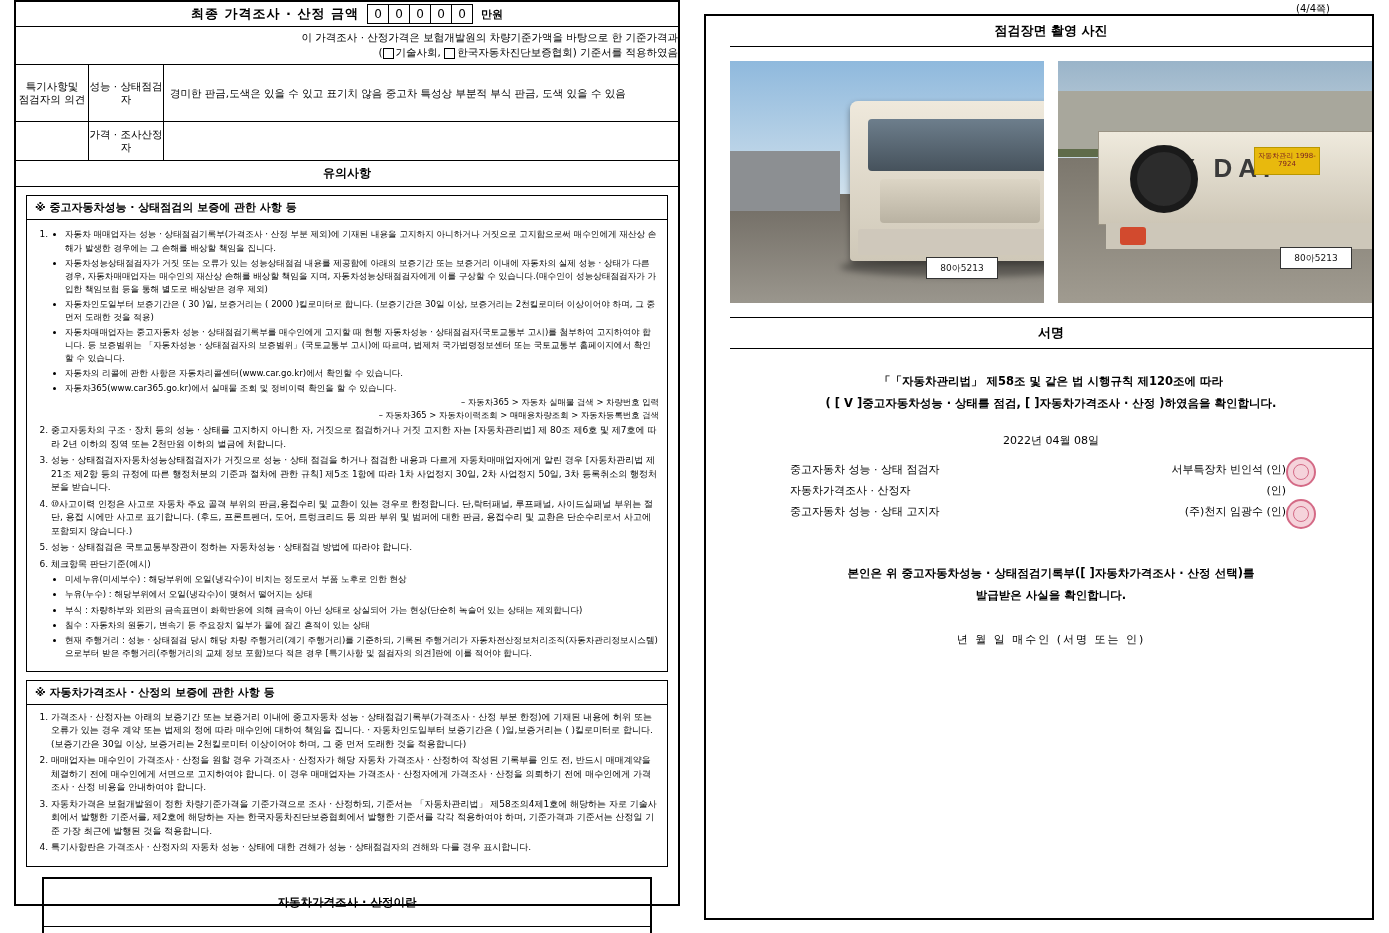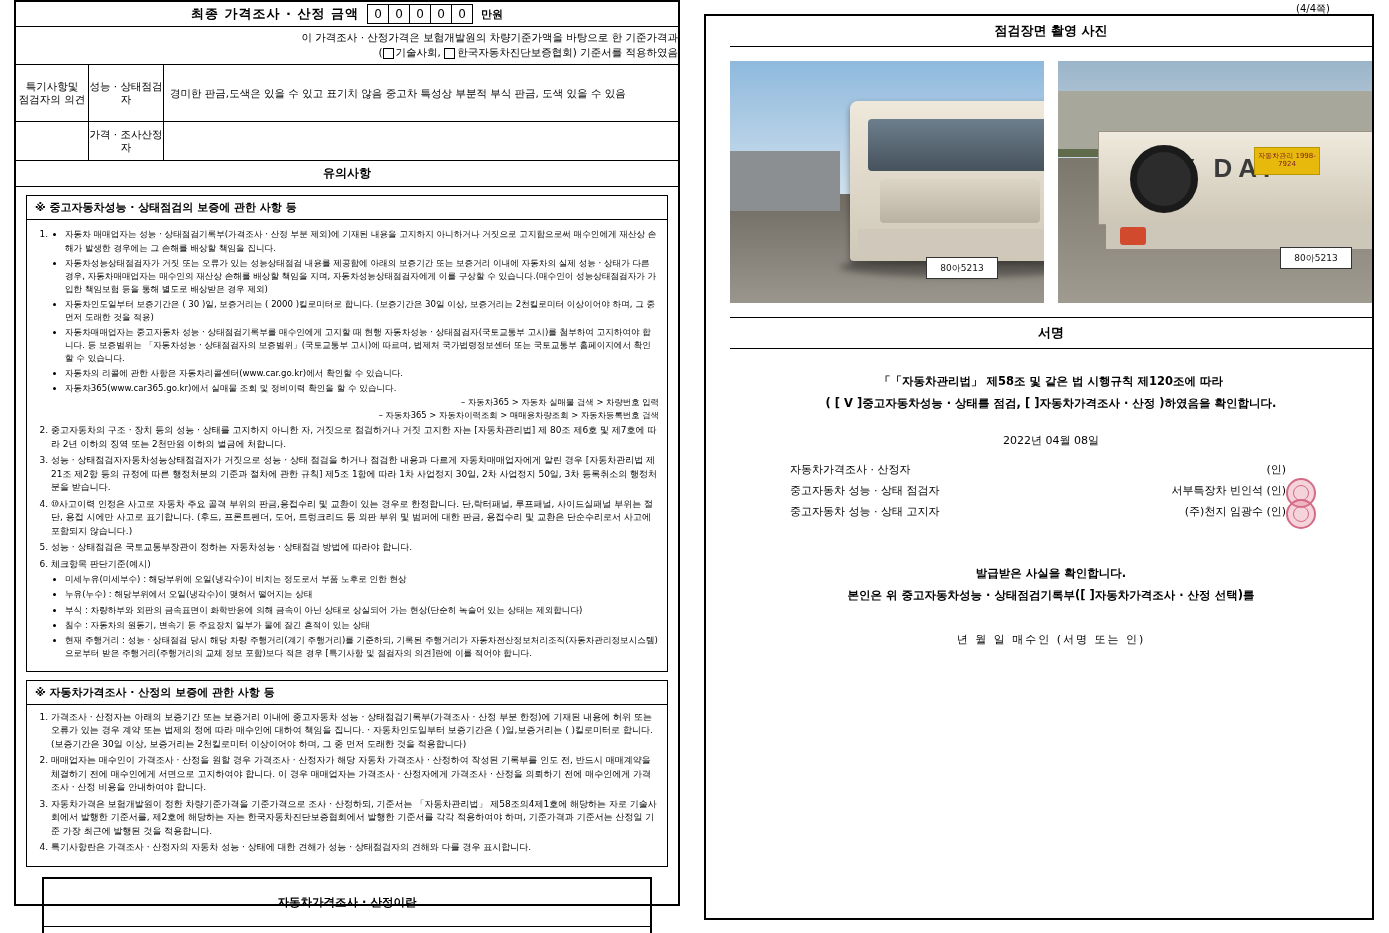--- a/index.html
+++ b/index.html
@@ -232,45 +232,45 @@
     <div class="sign-body">
       <div class="sign-stmt">
         <div>「「자동차관리법」 제58조 및 같은 법 시행규칙 제120조에 따라</div>
         <div>( [ V ]중고자동차성능 · 상태를 점검, [   ]자동차가격조사 · 산정 )하였음을 확인합니다.</div>
       </div>
 
       <div class="sign-date">2022년 04월 08일</div>
 
       <div class="sign-rows">
         <div class="sign-row">
-          <span>자동차가격조사 · 산정자</span>
-          <span class="sign-name">
-            <span></span>
-            <span>(인)</span>
-          </span>
-        </div>
-        <div class="sign-row">
           <span>중고자동차 성능 · 상태 점검자</span>
           <span class="sign-name">
             <span>서부특장차 빈인석</span>
             <span>(인)</span>
             <span class="stamp"></span>
+          </span>
+        </div>
+        <div class="sign-row">
+          <span>자동차가격조사 · 산정자</span>
+          <span class="sign-name">
+            <span></span>
+            <span>(인)</span>
           </span>
         </div>
         <div class="sign-row">
           <span>중고자동차 성능 · 상태 고지자</span>
           <span class="sign-name">
             <span>(주)천지 임광수</span>
             <span>(인)</span>
             <span class="stamp"></span>
           </span>
         </div>
       </div>
 
       <div class="sign-foot">
+        <div>본인은 위 중고자동차성능 · 상태점검기록부([   ]자동차가격조사 · 산정 선택)를</div>
         <div>발급받은 사실을 확인합니다.</div>
-        <div>본인은 위 중고자동차성능 · 상태점검기록부([   ]자동차가격조사 · 산정 선택)를</div>
       </div>
 
       <div class="sign-last">년   월   일   매수인            (서명 또는 인)</div>
     </div>
   </div>
 </div>
 
 </body></html>

